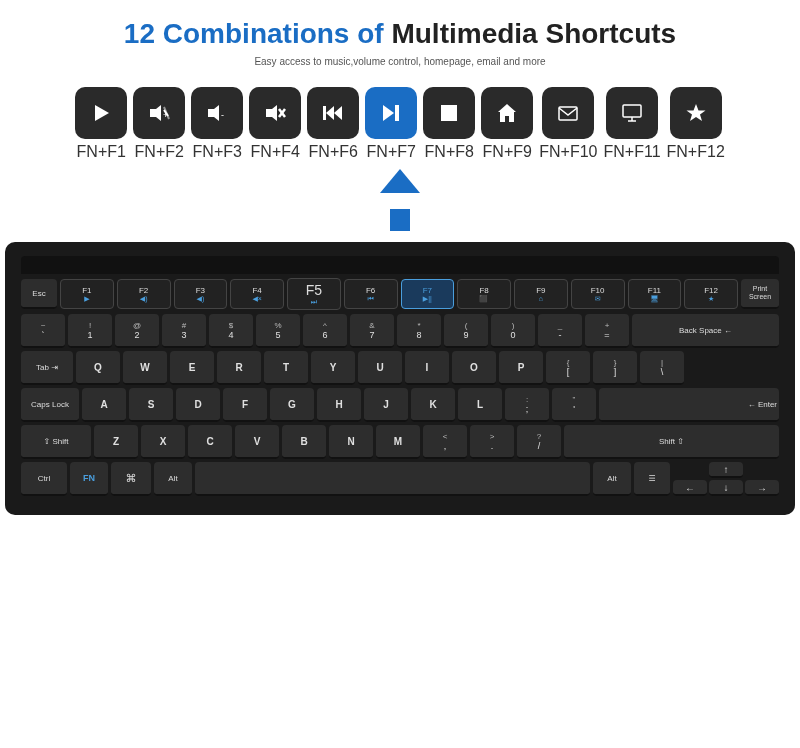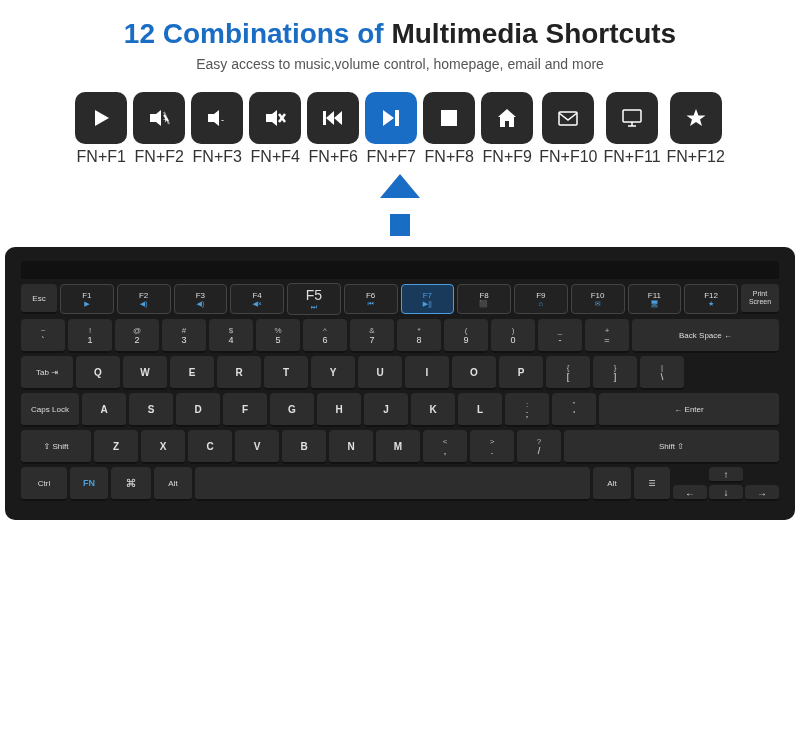--- a/index.html
+++ b/index.html
@@ -18,21 +18,21 @@
     }
     .main-title {
       font-size: 28px;
       font-weight: bold;
       color: #1a6dc4;
     }
     .main-title span {
       color: #222;
     }
     .subtitle {
-      font-size: 14px;
+      font-size: 10px;
       color: #555;
       margin-top: 6px;
     }
 
     
     .shortcuts-row {
       display: flex;
       justify-content: center;
       align-items: flex-end;
       gap: 6px;
@@ -162,20 +162,21 @@
     .key-caps {
       width: 58px;
       min-height: 34px;
       font-size: 8px;
       text-align: right;
     }
     .key-enter {
       flex: 1;
       min-height: 34px;
       font-size: 8px;
+      align-items: flex-end;
     }
     .key-shift-l {
       width: 70px;
       min-height: 34px;
       font-size: 8px;
     }
     .key-shift-r {
       flex: 1;
       min-height: 34px;
       font-size: 8px;

